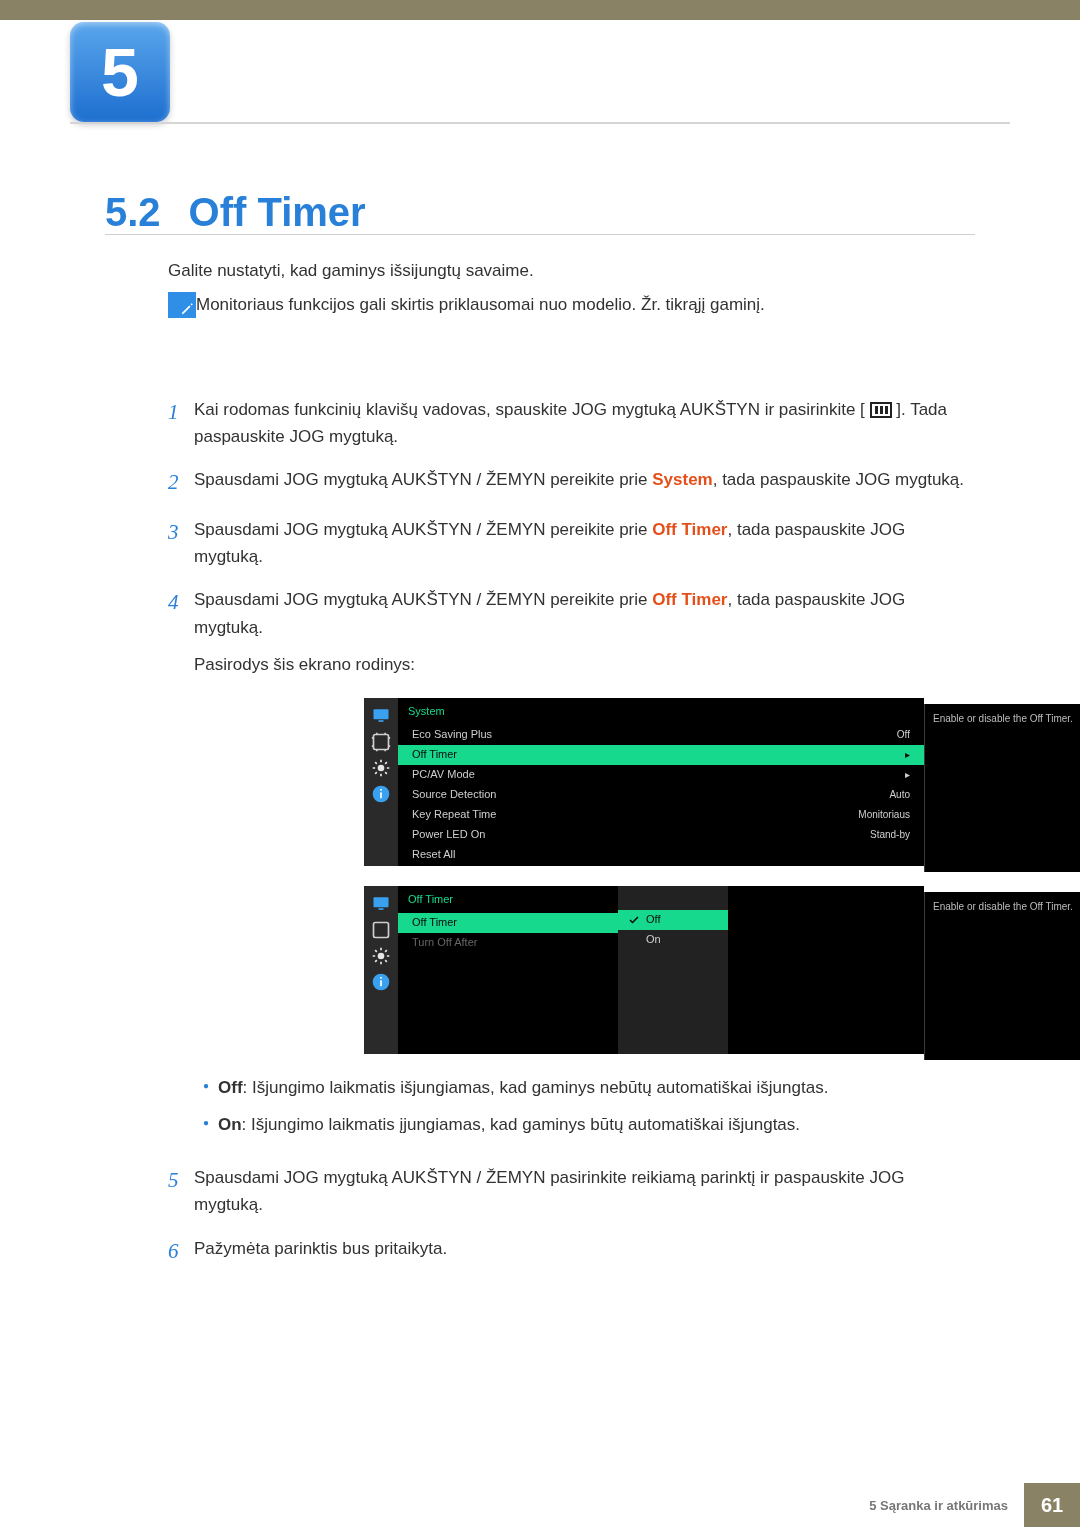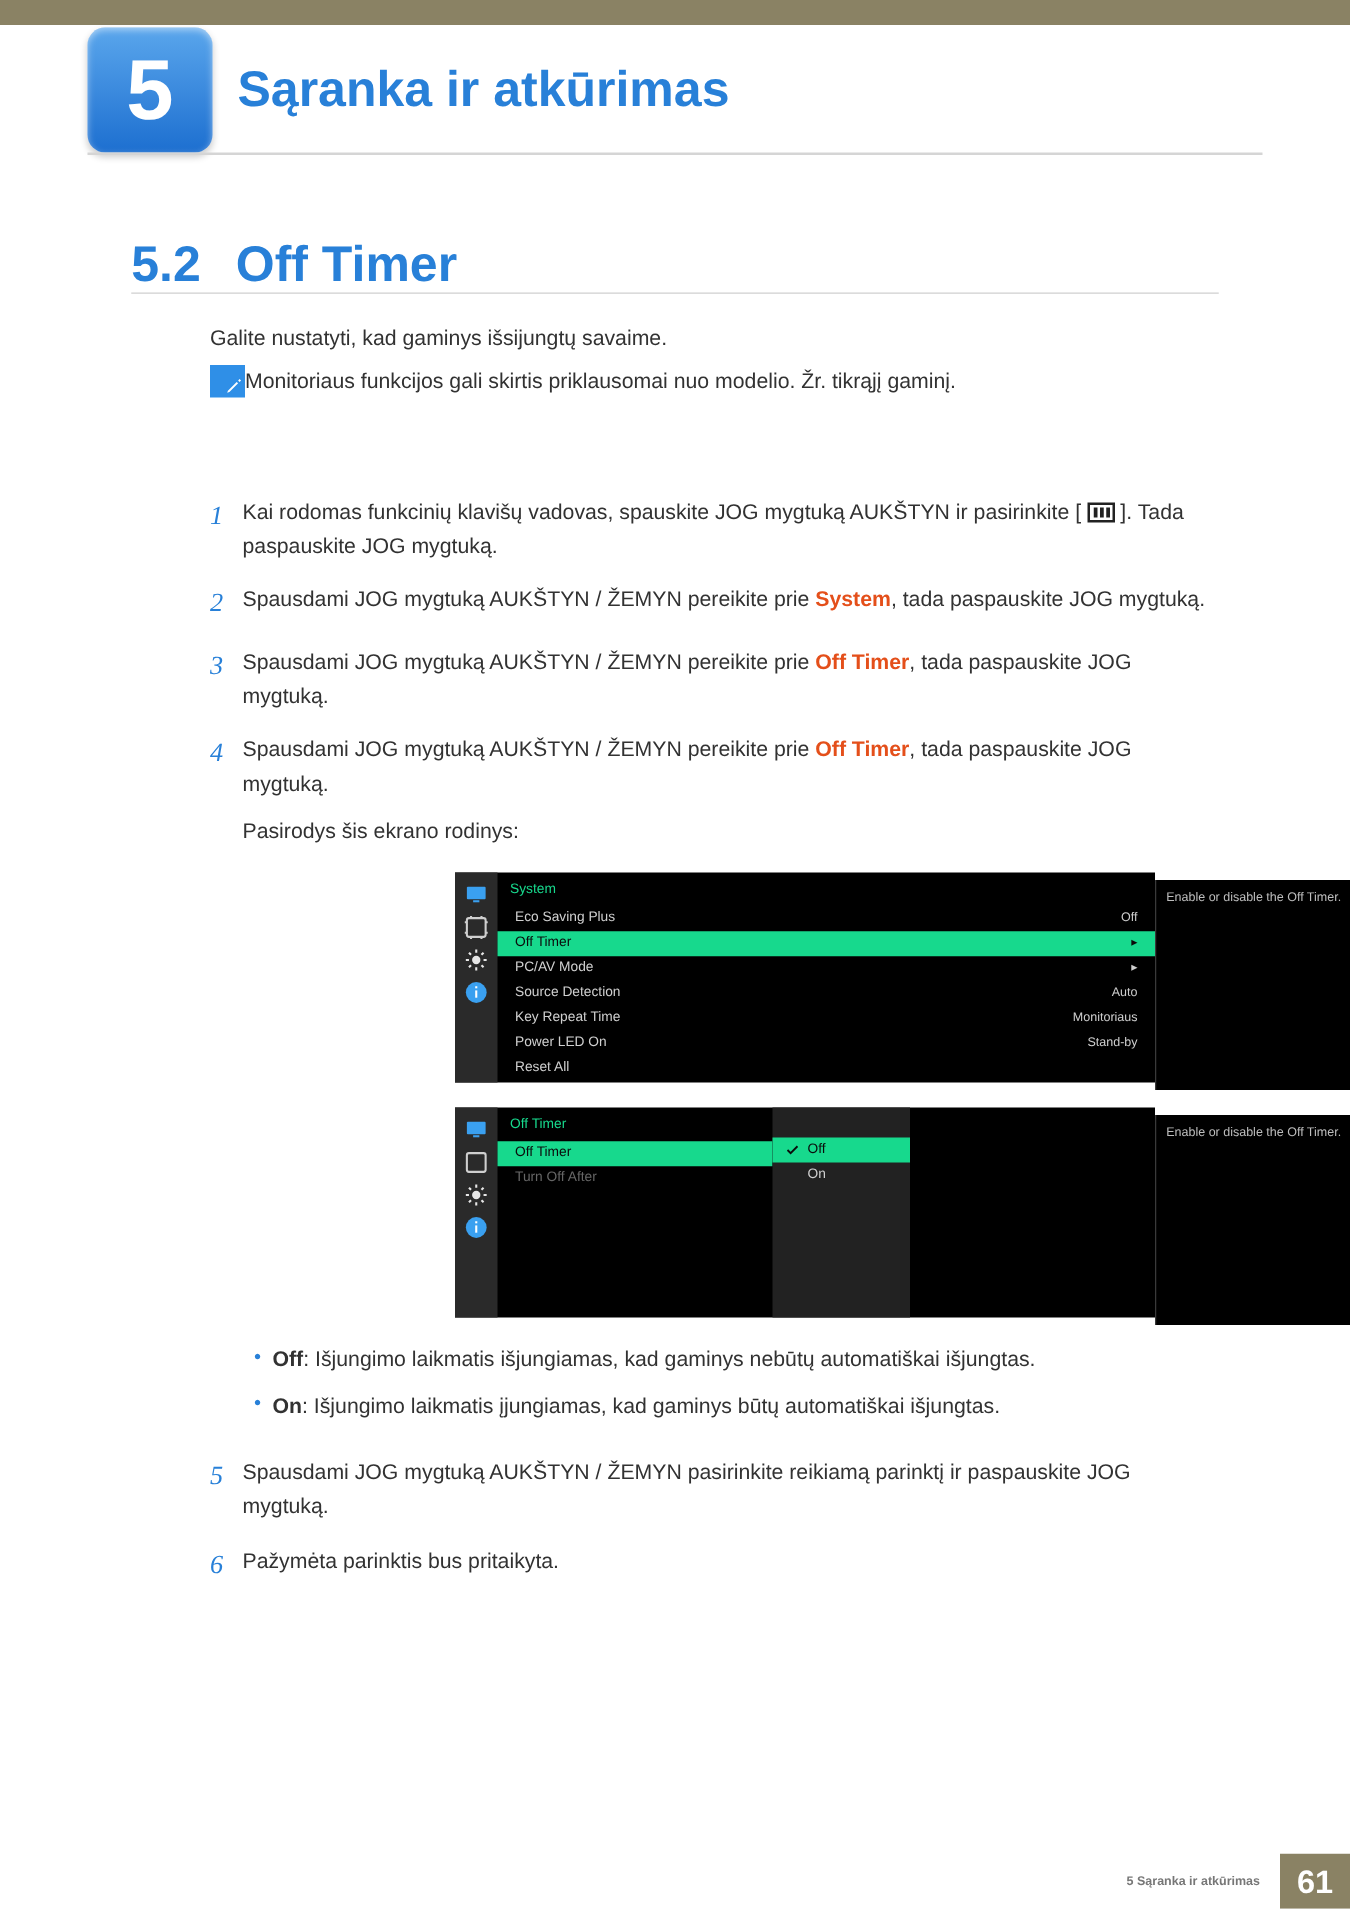--- a/index.html
+++ b/index.html
@@ -57,35 +57,34 @@
   .opt-check { width: 12px; height: 12px; visibility: hidden; }
   .opt-row.sel .opt-check { visibility: visible; }
 
   .bullets { margin-top: 6px; }
   .b-row { display: flex; margin-bottom: 10px; }
   .b-dot { width: 24px; flex: 0 0 24px; text-align: center; color: #2880d8; font-size: 10px; line-height: 24px; }
   .b-body { flex: 1; }
   .bl { font-weight: bold; }
 
   .footer { position: absolute; bottom: 0; left: 0; right: 0; height: 44px; display: flex; justify-content: flex-end; align-items: stretch; }
-  .footer .f-text { display: flex; align-items: center; padding: 0 16px; font-size: 10px; color: #777; font-weight: bold; }
-  .footer .f-page { width: 56px; background: #8a8264; color: #fff; display: flex; align-items: center; justify-content: center; font-size: 26px; font-weight: bold; }
+  .footer .f-text { display: flex; align-items: center; padding: 0 16px; font-size: 13px; color: #777; font-weight: bold; }
+  .footer .f-page { width: 56px; background: #8a8264; color: #fff; display: flex; align-items: center; justify-content: center; font-size: 20px; font-weight: bold; }
 </style>
 </head>
 <body>
 
 <div class="page">
 
   <div class="top-bar"></div>
 
   <div class="chapter-row">
     <div class="ch-badge">
       <span class="num">5</span>
     </div>
-    <div class="ch-title">Sąranka ir atkūrimas</div>
   </div>
   <div class="ch-underline"></div>
 
   <div class="section-head">
     <span class="sn">5.2</span><span>Off Timer</span>
   </div>
   <div class="section-underline"></div>
 
   <div class="intro">Galite nustatyti, kad gaminys išsijungtų savaime.</div>
 

